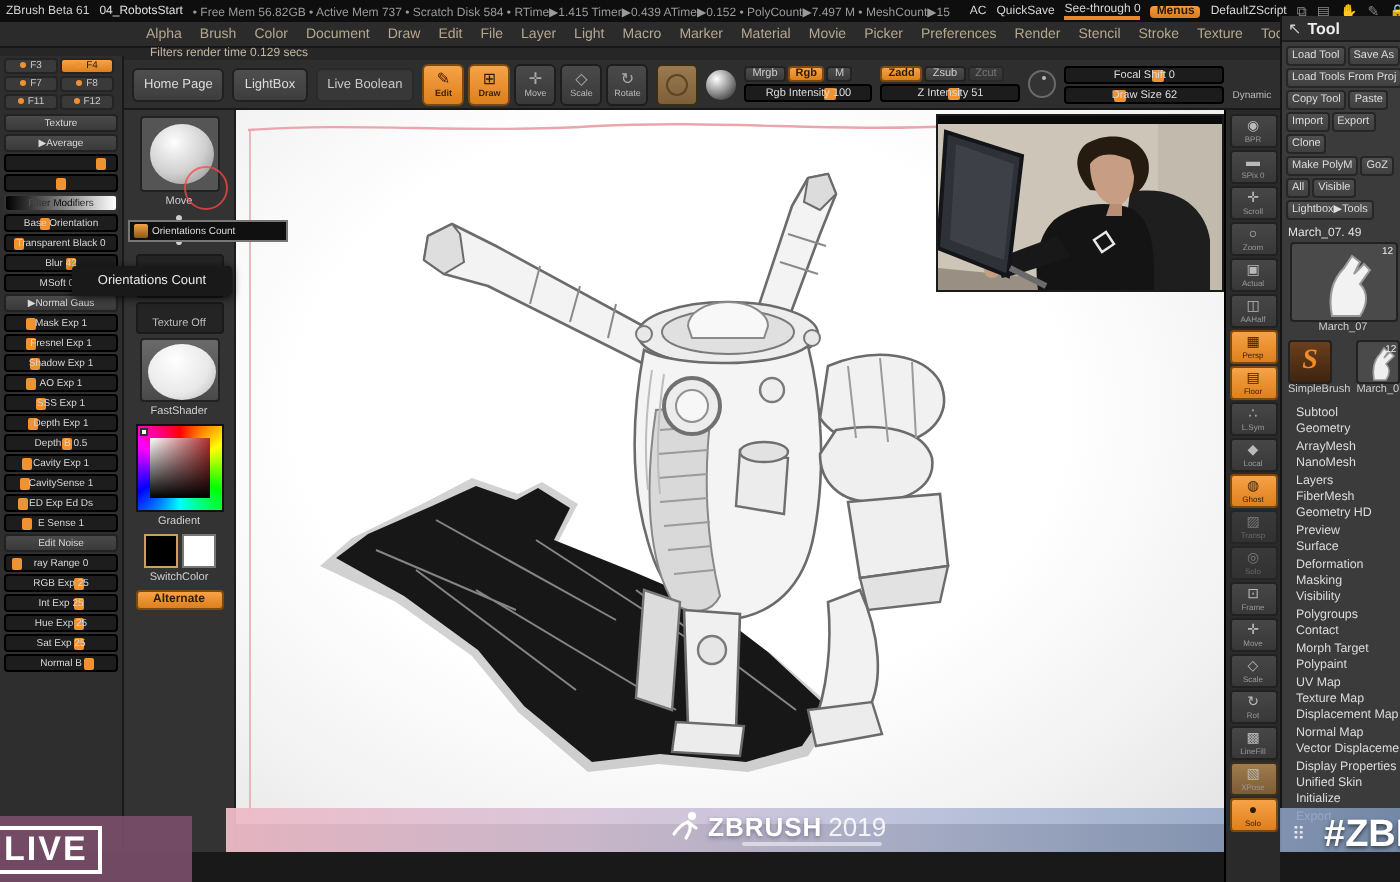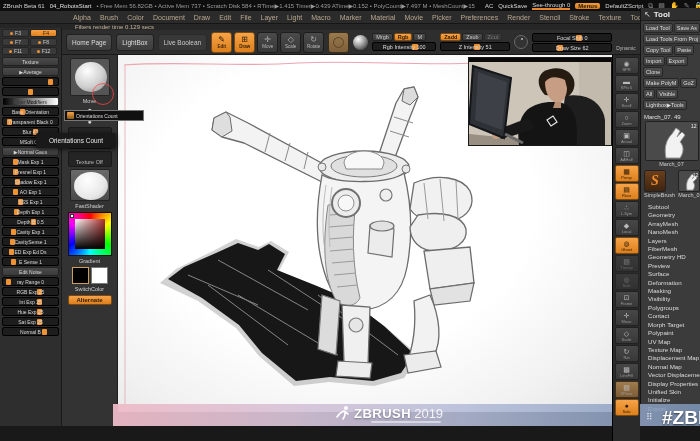--- a/index.html
+++ b/index.html
@@ -756,16 +756,19 @@
       <svg width="16" height="16" viewBox="0 0 16 16">
         <circle cx="11" cy="3" r="2" fill="#fff"></circle>
         <path d="M9,6 C6,7 4,9 2,12 M9,6 C11,8 10,11 8,14 M9,6 L13,9" stroke="#fff" stroke-width="1.6" fill="none" stroke-linecap="round"></path>
       </svg>
       <span class="zb">ZBRUSH</span>
       <span class="yr">2019</span>
       <span class="sub"></span>
     </div>
   </div>
   <div class="darkstrip"></div>
+  <div class="live">
+    <span class="tx">LIVE</span>
+  </div>
   <span class="hashdots">⠿</span>
   <div class="hashtag">#ZBRUSH2019</div>
 
 </div>
 
 </body></html>

